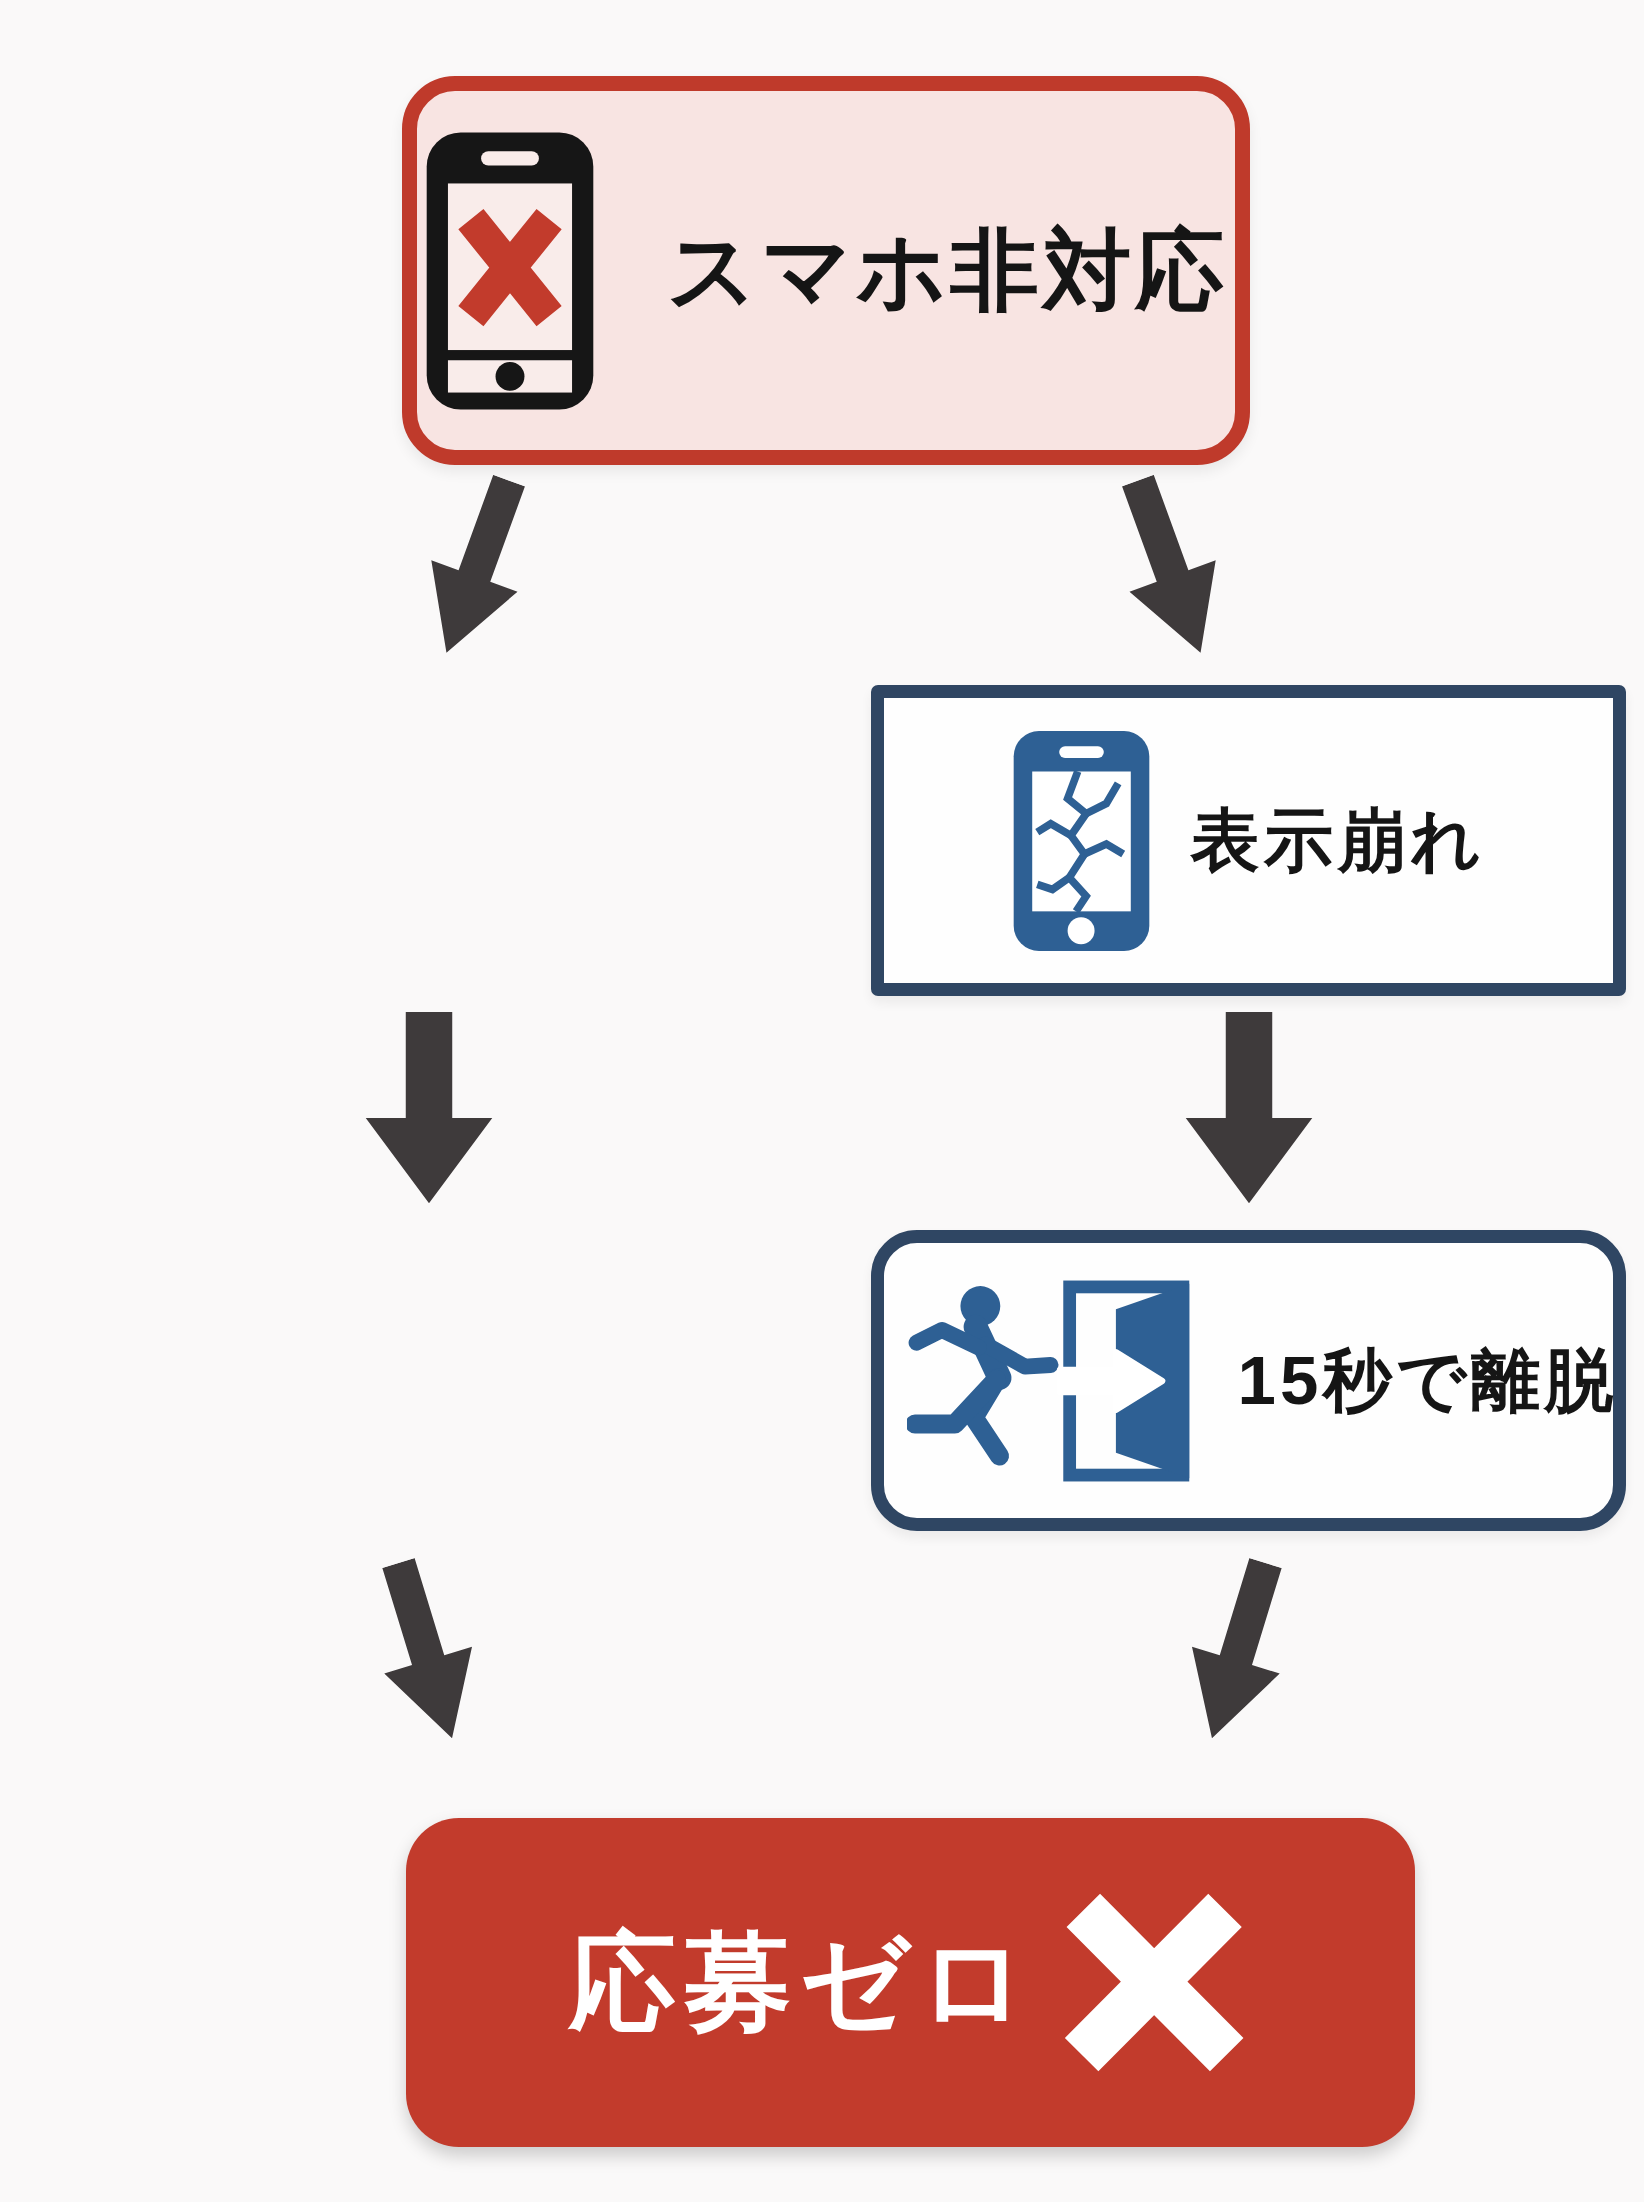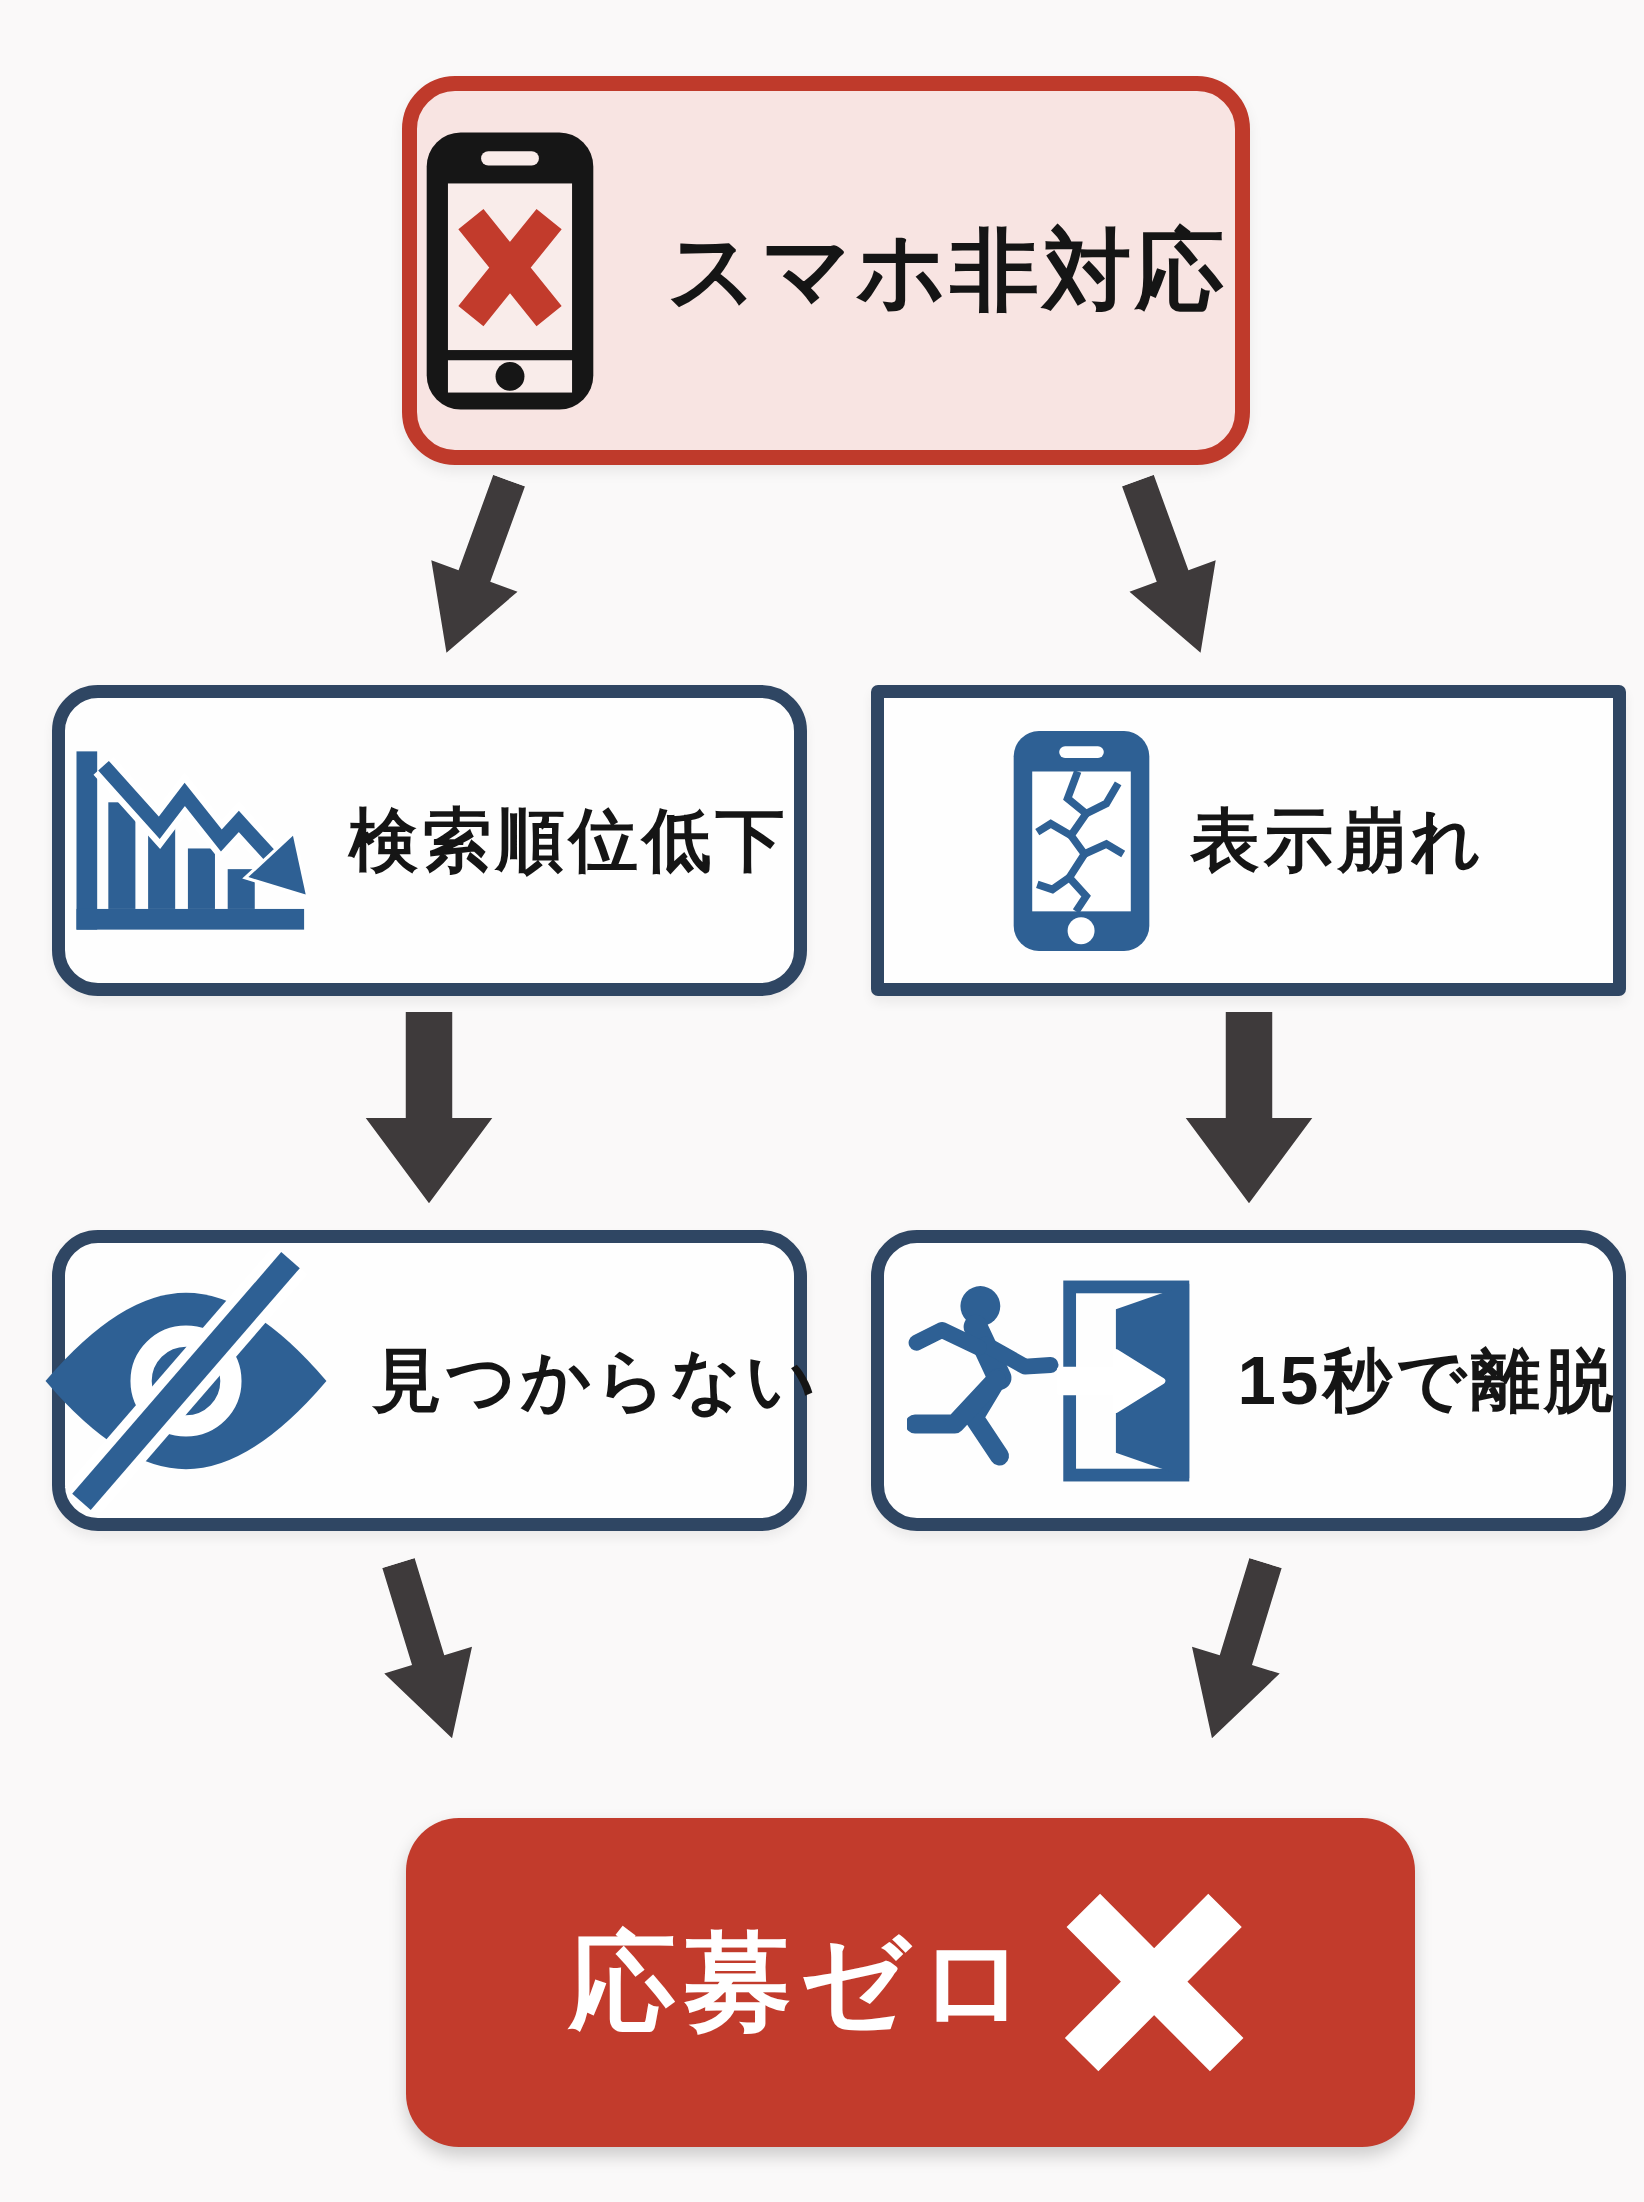--- a/index.html
+++ b/index.html
@@ -96,39 +96,20 @@
     <svg width="103" height="185" viewBox="0 0 110 215" preserveAspectRatio="none">
       <path d="M37 0 H73 V118 H104 L55 213 L6 118 H37 Z" fill="#3e3a3b"></path>
     </svg>
   </div>
   <div class="flow-arrow arr-top-right">
     <svg width="103" height="185" viewBox="0 0 110 215" preserveAspectRatio="none">
       <path d="M37 0 H73 V118 H104 L55 213 L6 118 H37 Z" fill="#3e3a3b"></path>
     </svg>
   </div>
 
-  <div class="node node-mid node-cause-left">
-    <span class="icon">
-      <svg width="239" height="191" viewBox="0 0 300 240" aria-hidden="true">
-        <g fill="#2e6094">
-          <rect x="8" y="8" width="26" height="224"></rect>
-          <rect x="8" y="206" width="286" height="26"></rect>
-          <rect x="48" y="72" width="34" height="134"></rect>
-          <rect x="98" y="104" width="34" height="102"></rect>
-          <rect x="148" y="130" width="34" height="76"></rect>
-          <rect x="198" y="156" width="34" height="50"></rect>
-        </g>
-        <polyline points="42,26 112,104 144,62 190,120 212,96 252,140" fill="none" stroke="#ffffff" stroke-width="34"></polyline>
-        <polyline points="42,26 112,104 144,62 190,120 212,96 252,140" fill="none" stroke="#2e6094" stroke-width="18"></polyline>
-        <polygon points="280,114 224,166 296,188" fill="#2e6094" stroke="#ffffff" stroke-width="8"></polygon>
-        <polygon points="280,114 224,166 296,188" fill="#2e6094"></polygon>
-      </svg>
-    </span>
-    <span class="label">検索順位低下</span>
-  </div>
 
   <div class="node node-mid node-cause-right">
     <span class="icon">
       <svg width="139" height="224" viewBox="0 0 165 265" aria-hidden="true">
         <rect x="2" y="2" width="161" height="261" rx="30" fill="#2e6094"></rect>
         <rect x="24" y="50" width="117" height="166" fill="#ffffff"></rect>
         <rect x="56" y="20" width="53" height="14" rx="7" fill="#ffffff"></rect>
         <circle cx="82" cy="239" r="16" fill="#ffffff"></circle>
         <g fill="none" stroke="#2e6094" stroke-width="9" stroke-linejoin="miter">
           <path d="M78 50 L66 82 L88 100 L70 126 L86 148 L68 176 L88 198 L76 216"></path>
@@ -146,31 +127,20 @@
     <svg width="142" height="193" viewBox="0 0 110 215" preserveAspectRatio="none">
       <path d="M37 0 H73 V118 H104 L55 213 L6 118 H37 Z" fill="#3e3a3b"></path>
     </svg>
   </div>
   <div class="flow-arrow arr-mid-right">
     <svg width="142" height="193" viewBox="0 0 110 215" preserveAspectRatio="none">
       <path d="M37 0 H73 V118 H104 L55 213 L6 118 H37 Z" fill="#3e3a3b"></path>
     </svg>
   </div>
 
-  <div class="node node-mid node-effect-left">
-    <span class="icon">
-      <svg width="294" height="262" viewBox="0 0 360 320" aria-hidden="true">
-        <path d="M8 160 Q100 52 180 52 Q260 52 352 160 Q260 268 180 268 Q100 268 8 160 Z" fill="#2e6094"></path>
-        <circle cx="180" cy="160" r="55" fill="none" stroke="#ffffff" stroke-width="26"></circle>
-        <line x1="52" y1="308" x2="308" y2="12" stroke="#ffffff" stroke-width="54"></line>
-        <line x1="52" y1="308" x2="308" y2="12" stroke="#2e6094" stroke-width="30"></line>
-      </svg>
-    </span>
-    <span class="label">見つからない</span>
-  </div>
 
   <div class="node node-mid node-effect-right">
     <span class="icon">
       <svg width="299" height="208" viewBox="0 0 375 260" aria-hidden="true">
         <g fill="#2e6094" stroke="none">
           <circle cx="92" cy="36" r="25"></circle>
         </g>
         <g fill="none" stroke="#2e6094" stroke-linecap="round" stroke-linejoin="round">
           <path d="M86 62 L116 126" stroke-width="30"></path>
           <path d="M98 84 L148 112 L180 110" stroke-width="20"></path>

